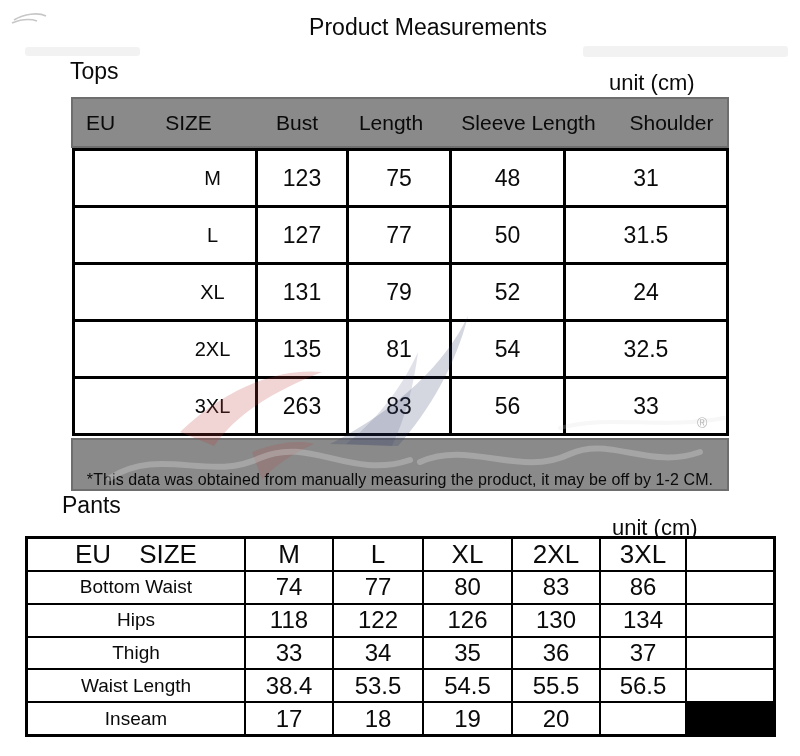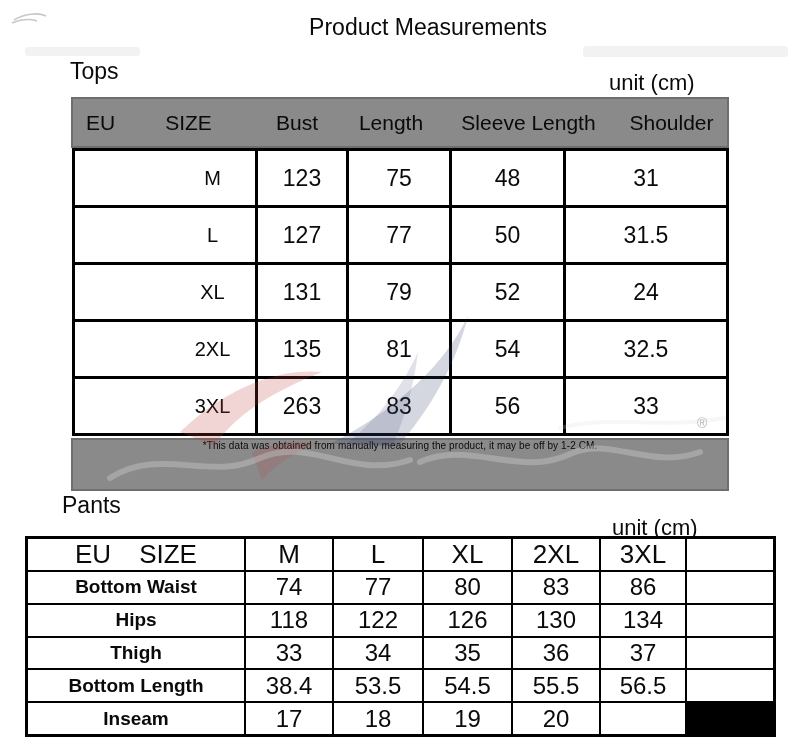--- a/index.html
+++ b/index.html
@@ -32,31 +32,31 @@
   }
   .tops-table{
     left:72px;top:148px;width:657px;height:288px;
     grid-template-columns:180px 88px 100px 111px 1fr;gap:3px;font-size:23px;
   }
   .cell{background:#fff;display:flex;align-items:center;justify-content:center;}
   .size-cell{padding-left:95px;box-sizing:border-box;font-size:20px;}
 
   .note-bar{
     left:71px;top:438px;width:658px;height:53px;
-    display:flex;align-items:flex-start;justify-content:center;
-    font-size:10px;letter-spacing:0.1px;
+    display:flex;align-items:flex-end;justify-content:center;
+    font-size:16px;letter-spacing:0.1px;
   }
 
   .pants-table{
     left:25px;top:536px;width:751px;height:201px;
     grid-template-columns:216px 86px 88px 87px 86px 84px 1fr;gap:2px;
   }
   .p-size-head{gap:28px;font-size:26px;}
   .p-col-head{font-size:26px;}
-  .p-row-label{font-weight:bold;font-size:19px;text-align:right;}
+  .p-row-label{font-weight:normal;font-size:19px;text-align:right;}
   .p-val{font-size:24px;}
 
   .wm{left:0;top:0;width:800px;height:756px;z-index:6;pointer-events:none;}
 </style>
 </head>
 <body>
 
 <div class="abs page-title">Product Measurements</div>
 
 <div class="abs tops-label">Tops</div>
@@ -141,21 +141,21 @@
   <div class="cell p-val"></div>
 
   <div class="cell p-row-label">Thigh</div>
   <div class="cell p-val">33</div>
   <div class="cell p-val">34</div>
   <div class="cell p-val">35</div>
   <div class="cell p-val">36</div>
   <div class="cell p-val">37</div>
   <div class="cell p-val"></div>
 
-  <div class="cell p-row-label">Bottom Length</div>
+  <div class="cell p-row-label">Waist Length</div>
   <div class="cell p-val">38.4</div>
   <div class="cell p-val">53.5</div>
   <div class="cell p-val">54.5</div>
   <div class="cell p-val">55.5</div>
   <div class="cell p-val">56.5</div>
   <div class="cell p-val"></div>
 
   <div class="cell p-row-label">Inseam</div>
   <div class="cell p-val">17</div>
   <div class="cell p-val">18</div>

